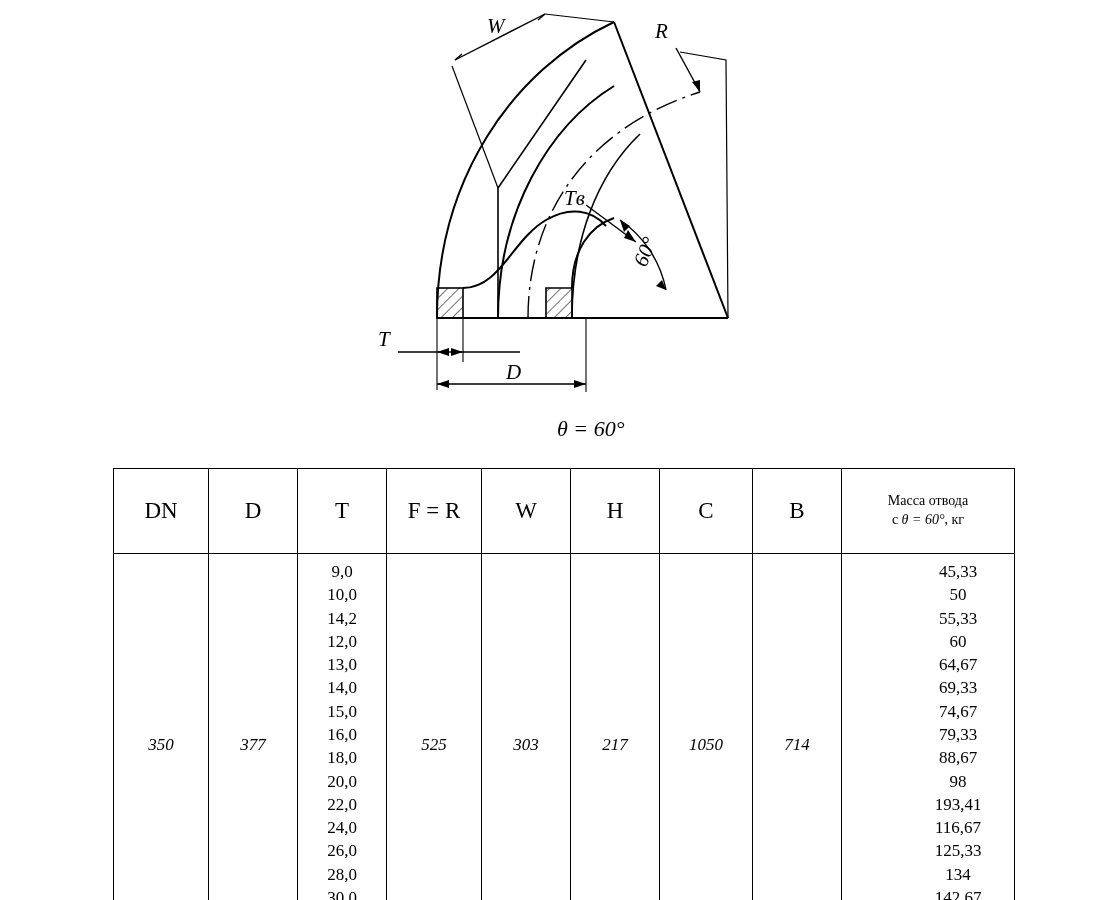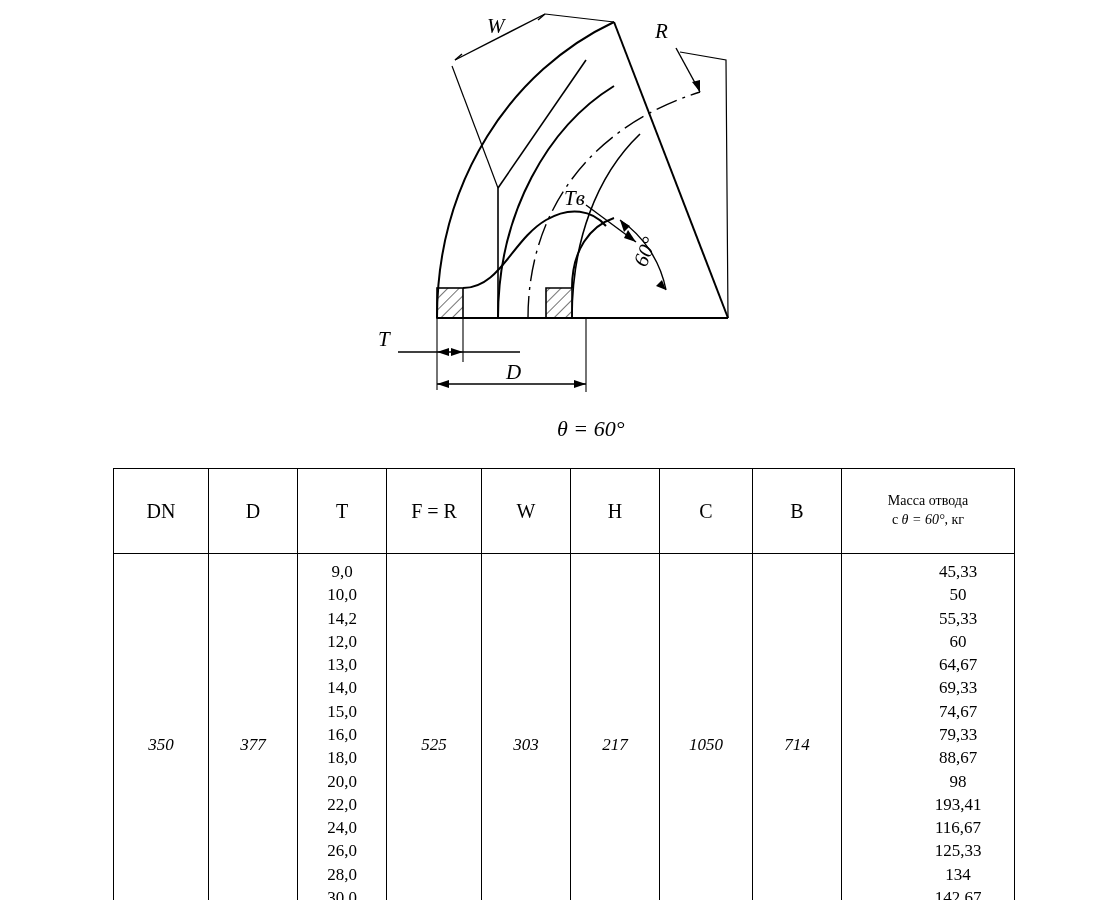--- a/index.html
+++ b/index.html
@@ -62,21 +62,21 @@
     border: 1px solid #000000;
     text-align: center;
     vertical-align: middle;
     font-family: "Liberation Serif", serif;
     font-size: 17px;
     color: #000000;
   }
   table.spec th {
     height: 82px;
     font-weight: normal;
-    font-size: 20px;
+    font-size: 23px;
   }
   table.spec th.mass-head {
     line-height: 1.35;
     font-size: 14px;
   }
   table.spec th.mass-head .theta-i {
     font-style: italic;
   }
   td.single-val {
     height: 336px;

